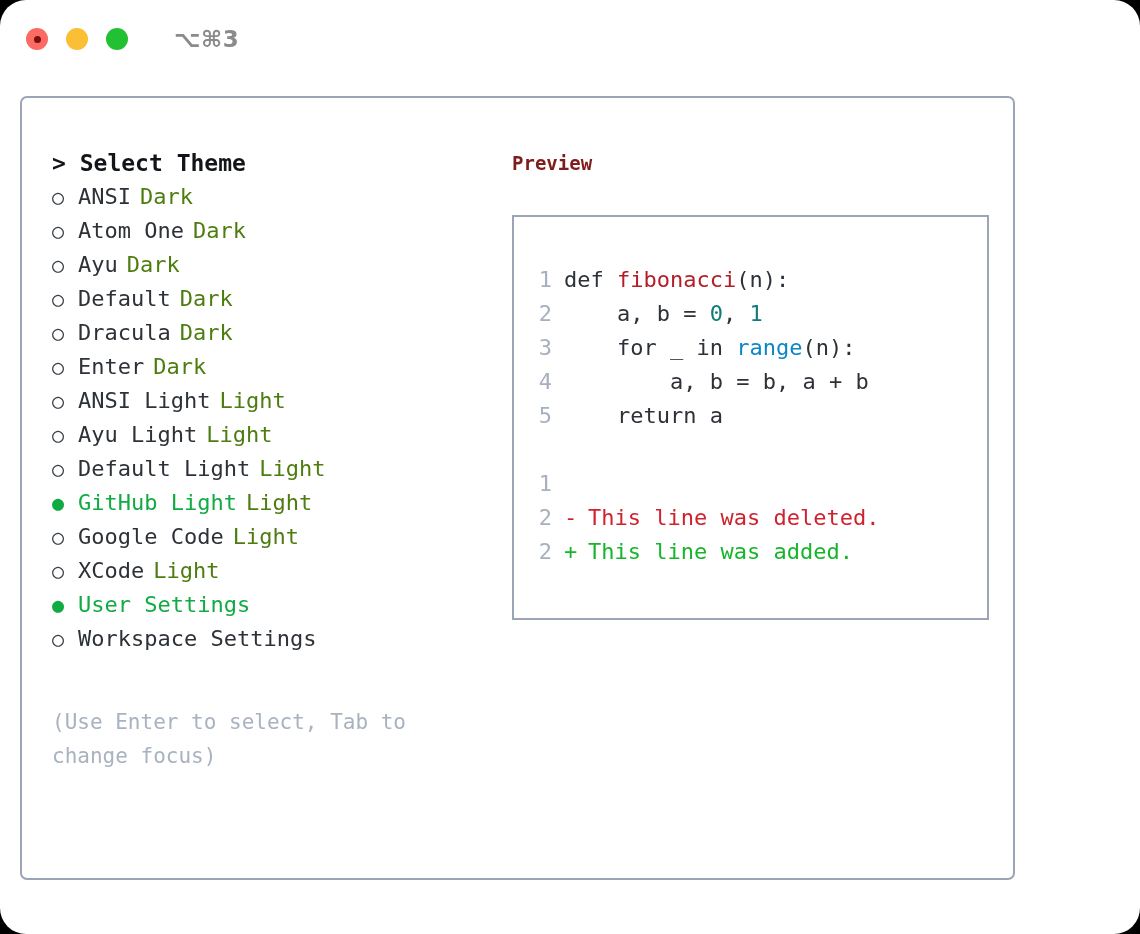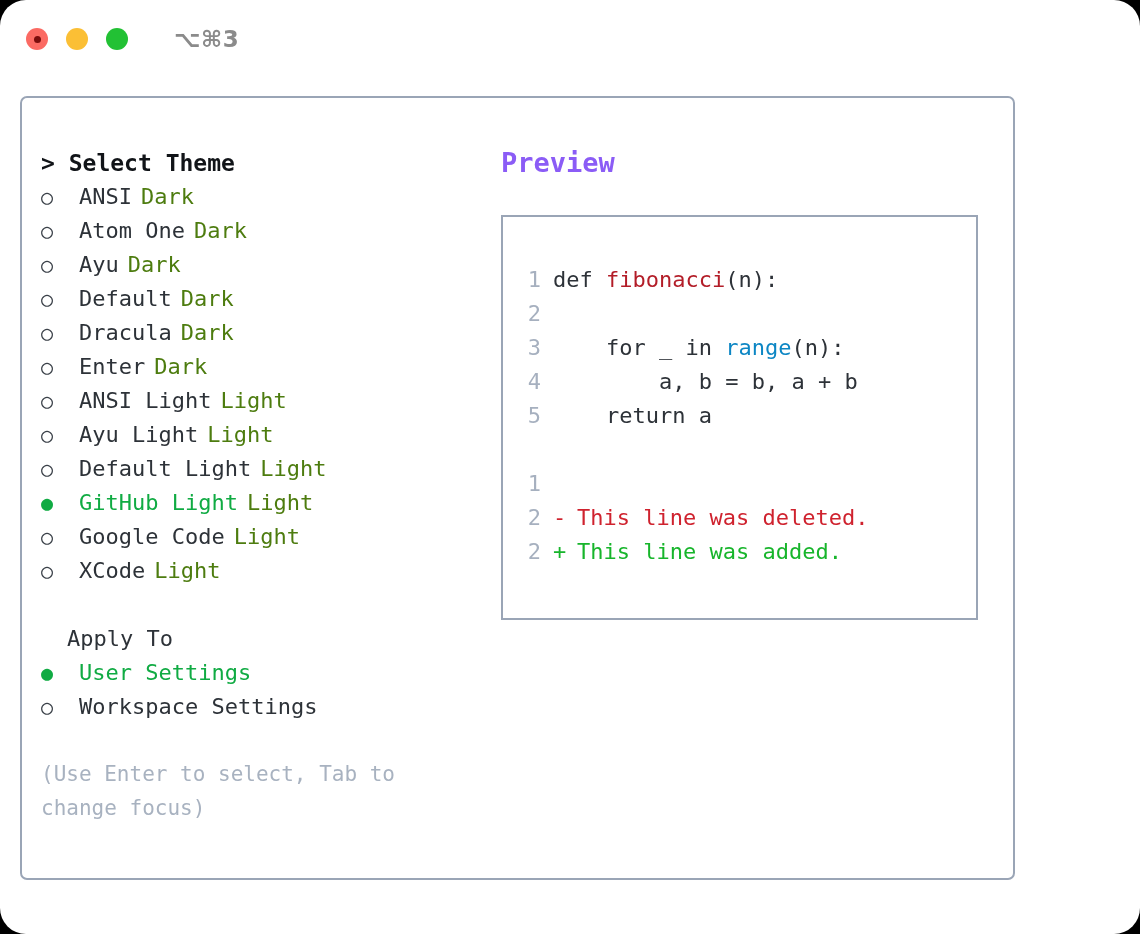--- a/index.html
+++ b/index.html
@@ -70,21 +70,21 @@
     left: 20px; top: 96px;
     width: 995px;
     height: 784px;
     border: 2px solid #9aa5b6;
     border-radius: 7px;
     background: #ffffff;
   }
 
   .content {
     position: absolute;
-    left: 1px; top: 0;
+    left: 12px; top: 0;
     width: 100%; height: 100%;
   }
 
   
   .left-col {
     position: absolute;
     left: 18px; top: 48px;
     width: 450px;
   }
 
@@ -106,56 +106,56 @@
     white-space: pre;
   }
   .marker {
     display: inline-block;
     width: 26px;
     flex: 0 0 26px;
     font-size: 20px;
     color: #3a4048;
   }
   .marker.sel { color: #10ab43; }
-  .opt-name { color: #2d3238; margin-left: 12px; }
+  .opt-name { color: #2d3238; }
   .opt-row.selected .opt-name { color: #10ab43; }
   .opt-cat {
     color: #4d7c0f;
     margin-left: 9px;
     text-align: right;
   }
 
   .apply-header {
     margin-top: 34px;
     font-size: 22px;
     color: #2d3238;
     line-height: 34px;
     padding-left: 26px;
     white-space: pre;
   }
 
   .hint {
-    margin-top: 33px;
+    margin-top: 49px;
     font-size: 21px;
     color: #a8b2c0;
     line-height: 34px;
     width: 400px;
   }
 
   
   .right-col {
     position: absolute;
     left: 478px; top: 48px;
     width: 490px;
   }
 
   .preview-title {
-    font-size: 27px;
+    font-size: 19px;
     font-weight: 700;
-    color: #8b5cf6;
+    color: #7f1d1d;
     line-height: 34px;
   }
 
   .preview-box {
     margin-top: 35px;
     width: 477px;
     height: 405px;
     border: 2px solid #9aa5b6;
     background: #ffffff;
     padding: 46px 0 0 0;
@@ -229,37 +229,36 @@
             <div class="opt-row"><span class="marker">○</span><span class="opt-name">Dracula</span><span class="opt-cat">Dark</span></div>
             <div class="opt-row"><span class="marker">○</span><span class="opt-name">Enter</span><span class="opt-cat">Dark</span></div>
             <div class="opt-row"><span class="marker">○</span><span class="opt-name">ANSI Light</span><span class="opt-cat">Light</span></div>
             <div class="opt-row"><span class="marker">○</span><span class="opt-name">Ayu Light</span><span class="opt-cat">Light</span></div>
             <div class="opt-row"><span class="marker">○</span><span class="opt-name">Default Light</span><span class="opt-cat">Light</span></div>
             <div class="opt-row selected"><span class="marker sel">●</span><span class="opt-name">GitHub Light</span><span class="opt-cat">Light</span></div>
             <div class="opt-row"><span class="marker">○</span><span class="opt-name">Google Code</span><span class="opt-cat">Light</span></div>
             <div class="opt-row"><span class="marker">○</span><span class="opt-name">XCode</span><span class="opt-cat">Light</span></div>
           </div>
 
-        <div class="apply-header">Apply To</div>
 
         <div id="apply-list">
             <div class="opt-row selected"><span class="marker sel">●</span><span class="opt-name">User Settings</span></div>
             <div class="opt-row"><span class="marker">○</span><span class="opt-name">Workspace Settings</span></div>
           </div>
 
         <div class="hint">(Use Enter to select, Tab to change focus)</div>
       </div>
 
       <div class="right-col">
         <div class="preview-title">Preview</div>
 
         <div class="preview-box">
           <div id="code-block">
               <div class="code-line"><span class="lineno">1</span><span class="code-text"><span class="tok-plain">def </span><span class="tok-fn">fibonacci</span><span class="tok-plain">(n):</span></span></div>
-              <div class="code-line"><span class="lineno">2</span></div>
+              <div class="code-line"><span class="lineno">2</span><span class="code-text"><span class="tok-plain">    a, b = </span><span class="tok-num">0</span><span class="tok-plain">, </span><span class="tok-num">1</span></span></div>
               <div class="code-line"><span class="lineno">3</span><span class="code-text"><span class="tok-plain">    for _ in </span><span class="tok-builtin">range</span><span class="tok-plain">(n):</span></span></div>
               <div class="code-line"><span class="lineno">4</span><span class="code-text"><span class="tok-plain">        a, b = b, a + b</span></span></div>
               <div class="code-line"><span class="lineno">5</span><span class="code-text"><span class="tok-plain">    return a</span></span></div>
             </div>
           <div class="blank-line"></div>
           <div id="diff-block">
               <div class="code-line diff-line diff-ctx"><span class="lineno">1</span><span class="diff-sign"> </span></div>
               <div class="code-line diff-line diff-del"><span class="lineno">2</span><span class="diff-sign">-</span><span>This line was deleted.</span></div>
               <div class="code-line diff-line diff-add"><span class="lineno">2</span><span class="diff-sign">+</span><span>This line was added.</span></div>
             </div>

